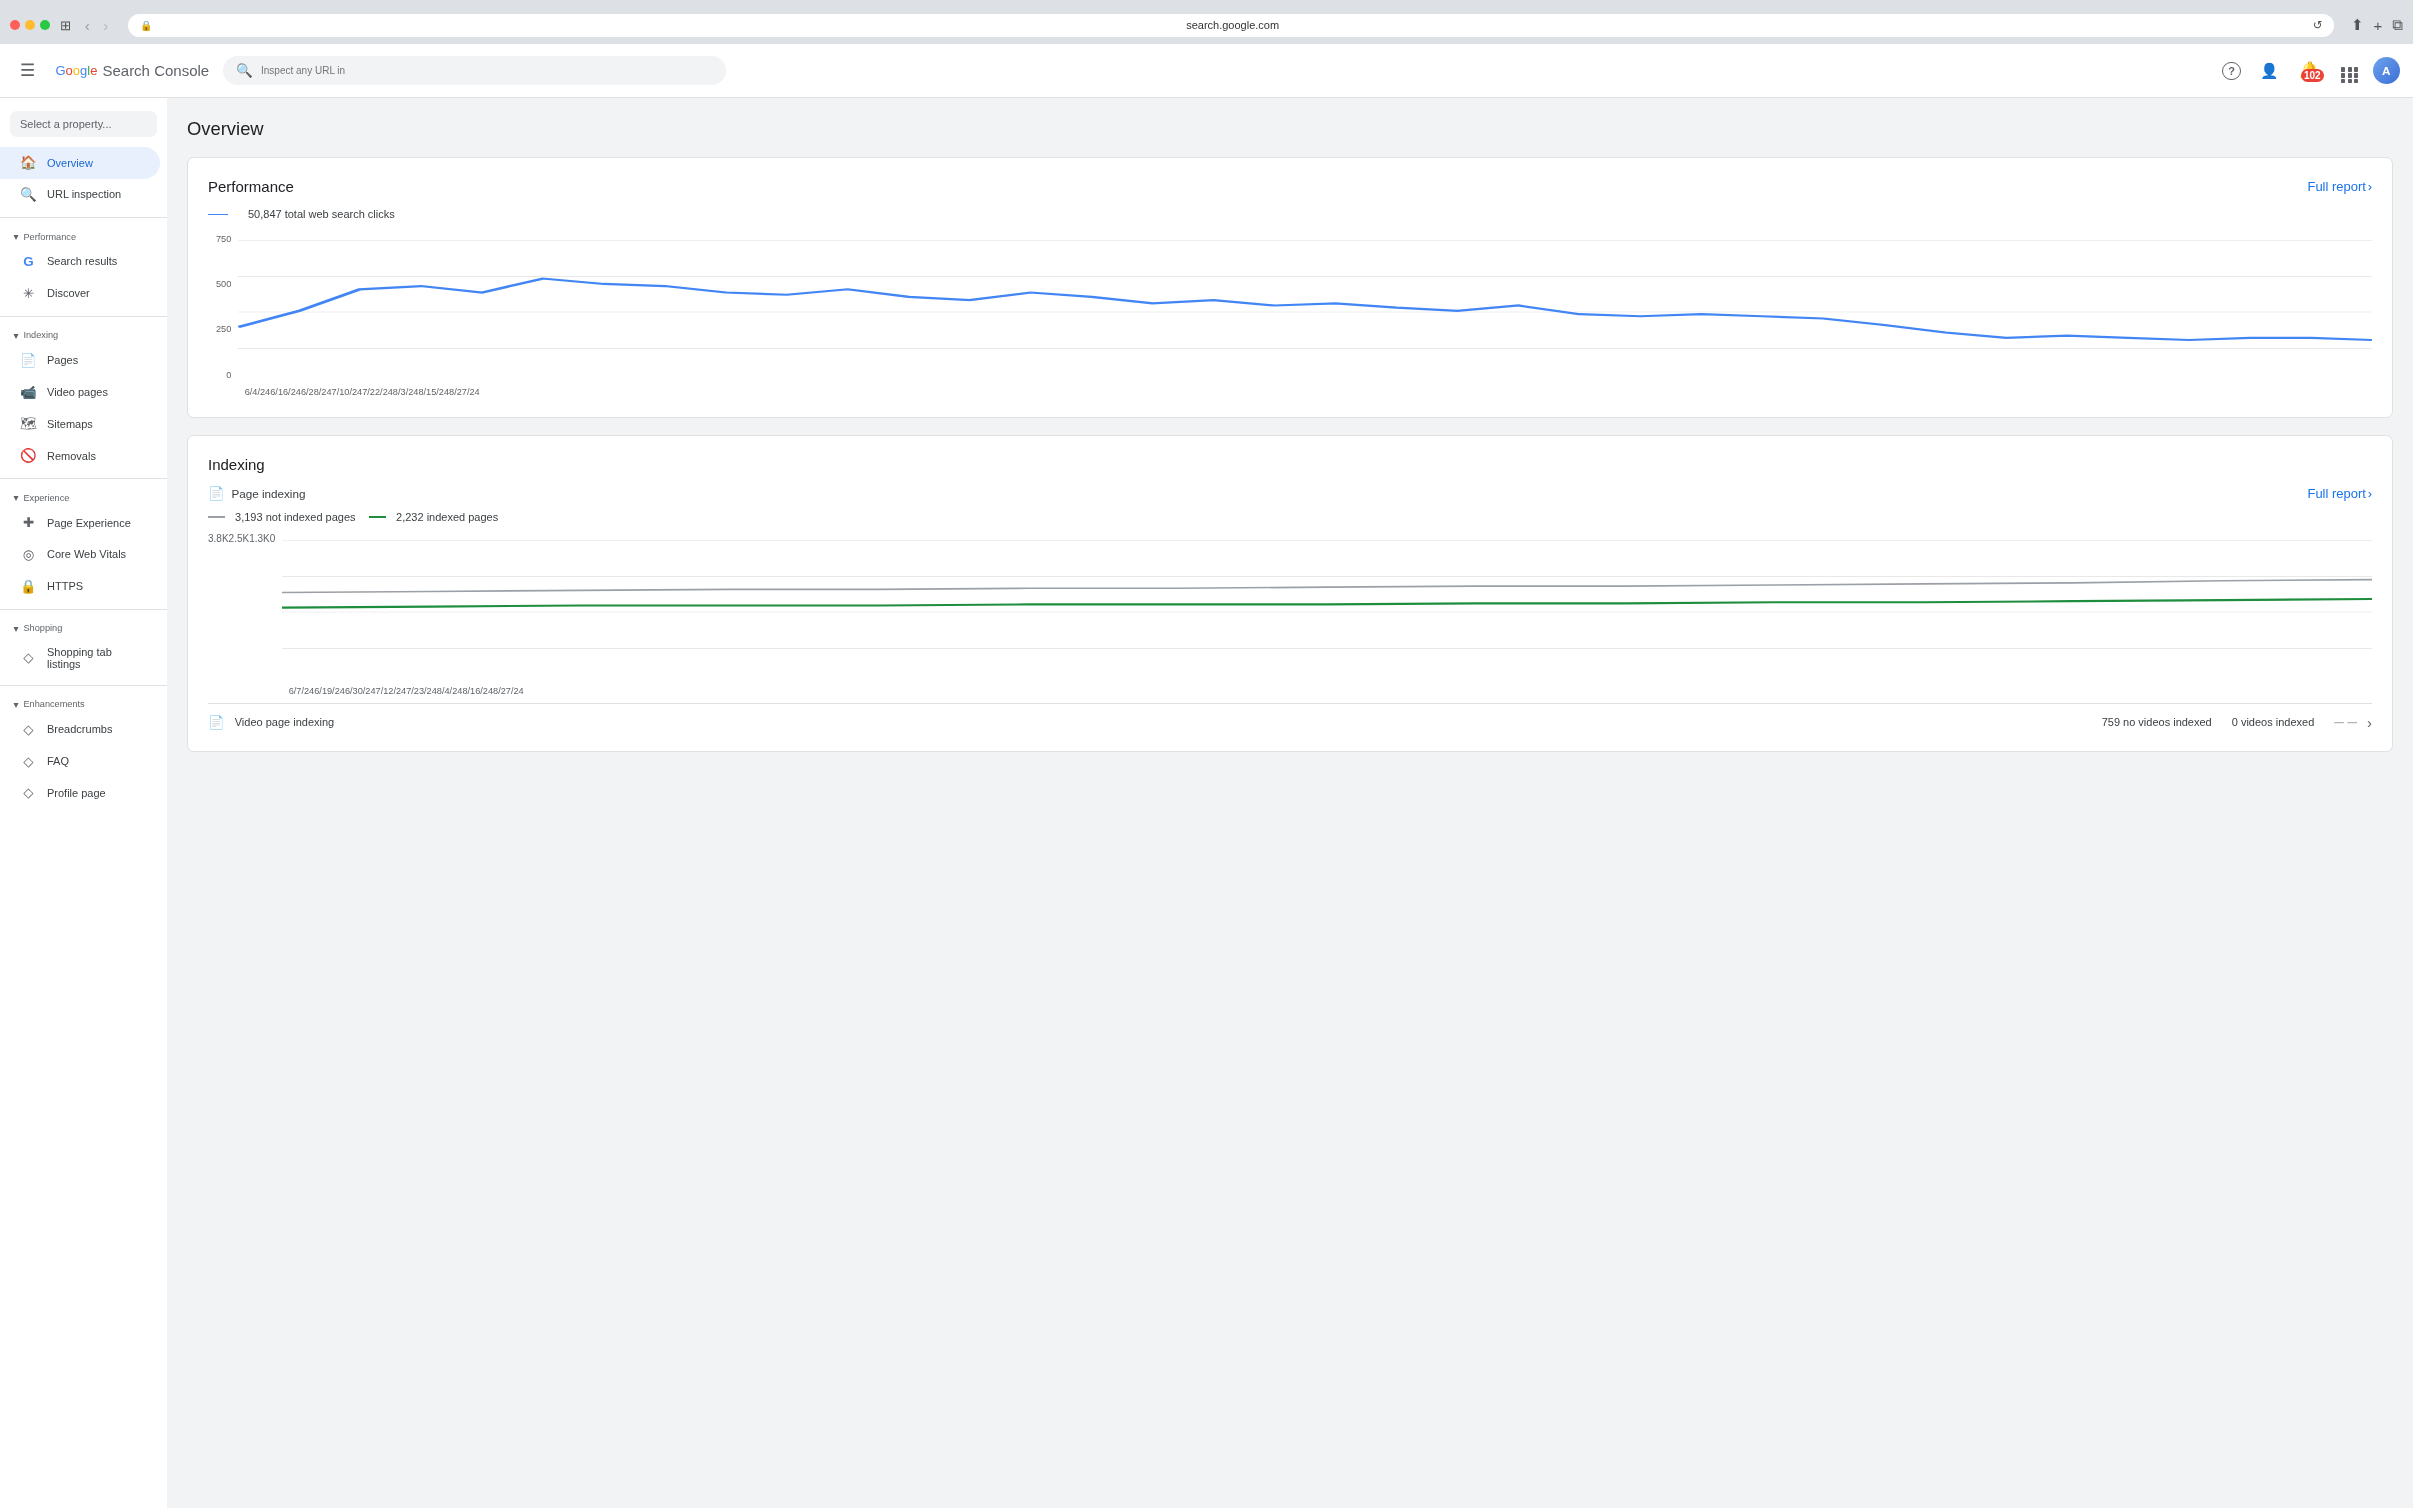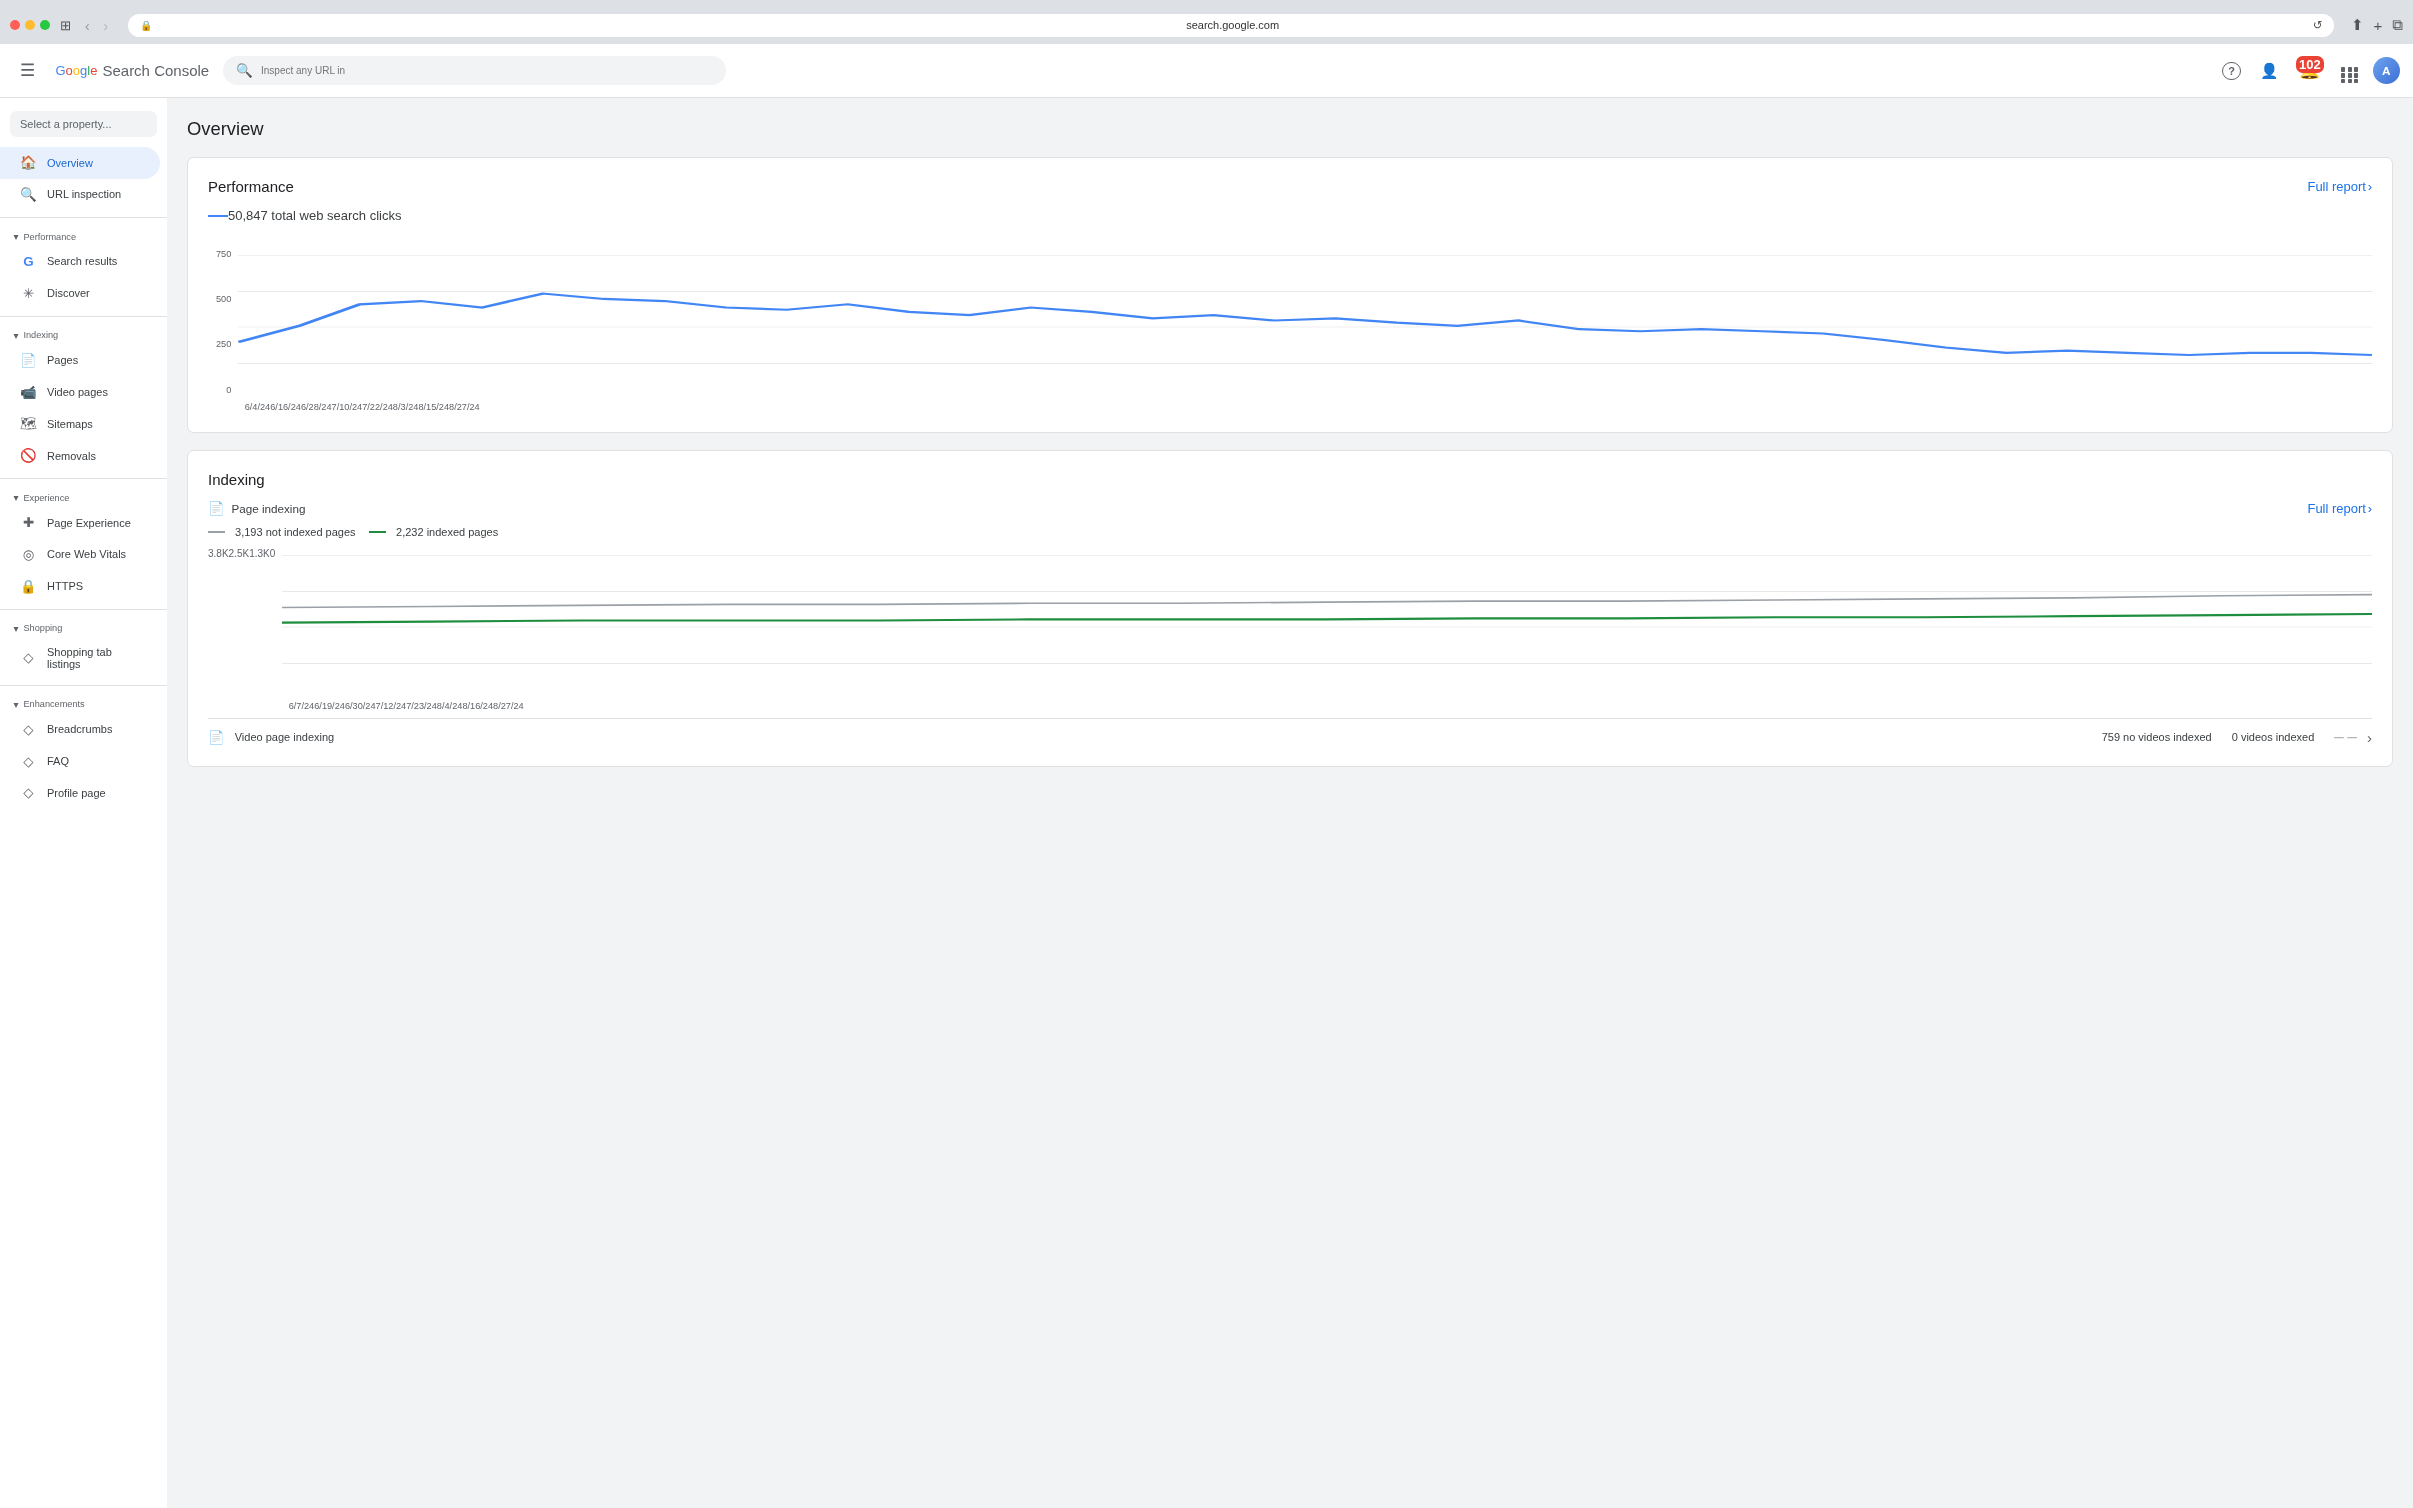--- a/index.html
+++ b/index.html
@@ -75,25 +75,25 @@
       font-size: 10px;
       color: #5f6368;
       outline: none;
     }
     .topbar-spacer { flex: 1; }
     .topbar-actions { display: flex; align-items: center; gap: 6.7px; }
     .topbar-icon-btn { background: none; border: none; cursor: pointer; padding: 6.7px; color: #5f6368; font-size: 15px; border-radius: 50%; }
     .notification-btn { position: relative; }
     .notif-badge {
       position: absolute;
-      top: 3px;
+      top: 16px;
       right: 3.4px;
       background: #ea4335;
       color: #fff;
-      font-size: 13px;
+      font-size: 10px;
       border-radius: 6.7px;
       padding: 0.8px 3.4px;
       font-weight: 600;
       margin-left: 8px;
     }
     .avatar { width: 27px; height: 27px; border-radius: 50%; background: #8ab4f8; display: flex; align-items: center; justify-content: center; cursor: pointer; overflow: hidden; }
 
     
     .main-area { display: flex; flex: 1; overflow: hidden; }
 
@@ -156,21 +156,21 @@
       border-radius: 6.7px;
       border: 0.8px solid #e0e0e0;
       padding: 20px;
       margin-bottom: 17px;
     }
     .card-header { display: flex; align-items: center; justify-content: space-between; margin-bottom: 13.4px; }
     .card-title { font-size: 15px; font-weight: 500; color: #202124; }
     .full-report-link { color: #1a73e8; font-size: 13px; text-decoration: none; display: flex; align-items: center; gap: 1.7px; cursor: pointer; padding-left: 16px; }
 
     
-    .chart-legend { display: flex; align-items: center; gap: 0; margin-bottom: 22px; font-size: 13px; color: #3c4043; }
+    .chart-legend { display: flex; align-items: center; gap: 20px; margin-bottom: 10px; font-size: 11px; color: #3c4043; }
     .legend-line { width: 20px; height: 1.7px; }
     .legend-line-blue { background: #4285f4; }
 
     
     .chart-container { position: relative; width: 100%; }
     .chart-svg { width: 100%; height: 151px; }
     .chart-x-labels { display: flex; justify-content: flex-start; padding: 3.4px 6.7px 0; font-size: 9.2px; color: #5f6368; }
 
     
     .indexing-row { display: flex; align-items: center; gap: 13.4px; margin-bottom: 6.7px; }

